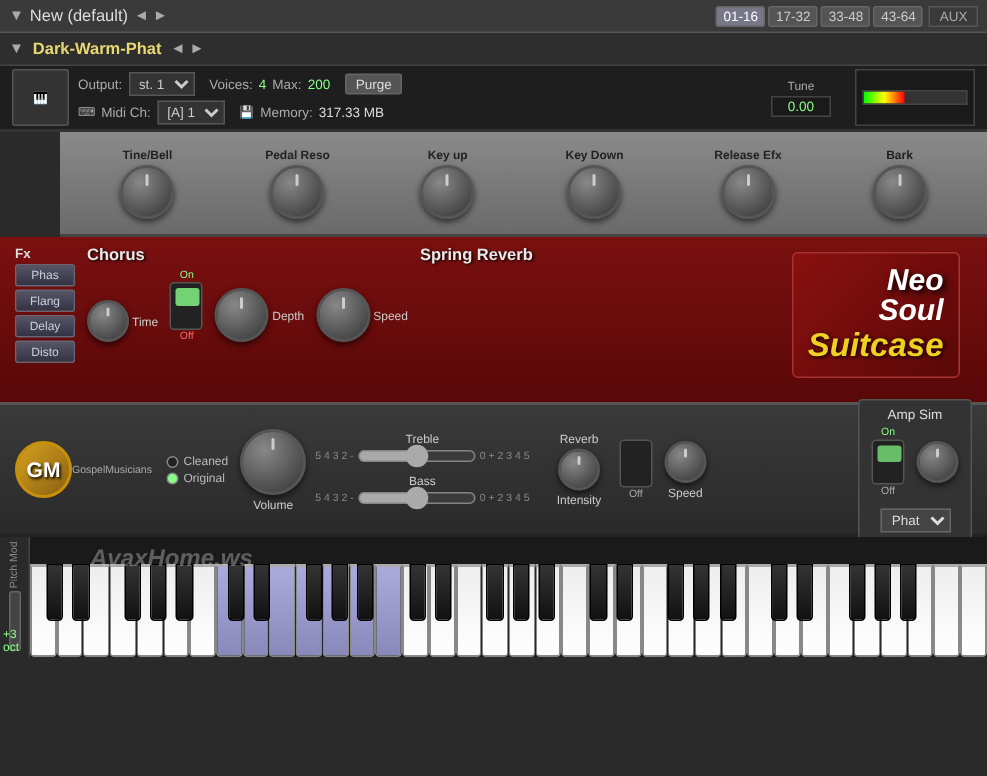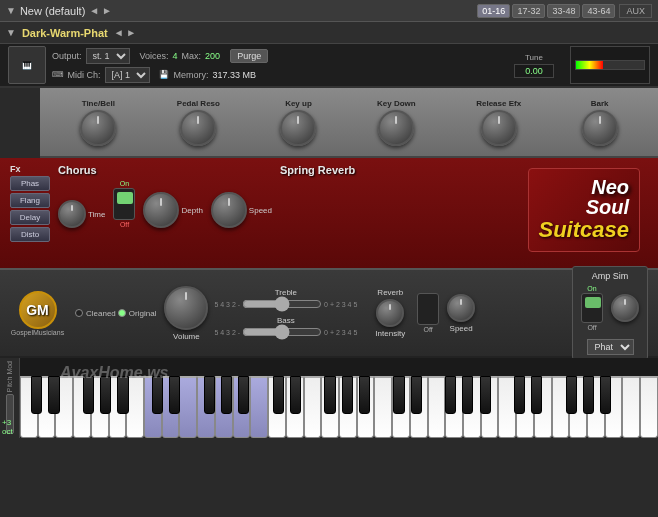--- a/index.html
+++ b/index.html
@@ -237,42 +237,42 @@
       padding: 6px 10px;
       display: flex;
       align-items: center;
       gap: 8px;
       height: 90px;
       border-top: 2px solid #555;
       border-bottom: 2px solid #222;
     }
     .gm-logo {
       display: flex;
-      flex-direction: column;
+      flex-direction: row;
       align-items: center;
       min-width: 55px;
     }
     .gm-circle {
       width: 38px;
       height: 38px;
       border-radius: 50%;
       background: linear-gradient(135deg, #d4a020, #8a6010);
       border: 2px solid #c8900a;
       display: flex;
       align-items: center;
       justify-content: center;
       font-size: 14px;
       font-weight: bold;
       color: #fff;
       text-shadow: 1px 1px 2px #000;
     }
     .gm-label { color: #aaa; font-size: 7px; text-align: center; }
     .cleaned-orig {
       display: flex;
-      flex-direction: row;
+      flex-direction: column;
       gap: 2px;
       margin-left: 2px;
     }
     .radio-item {
       display: flex;
       align-items: center;
       gap: 3px;
       cursor: pointer;
     }
     .radio-dot {

